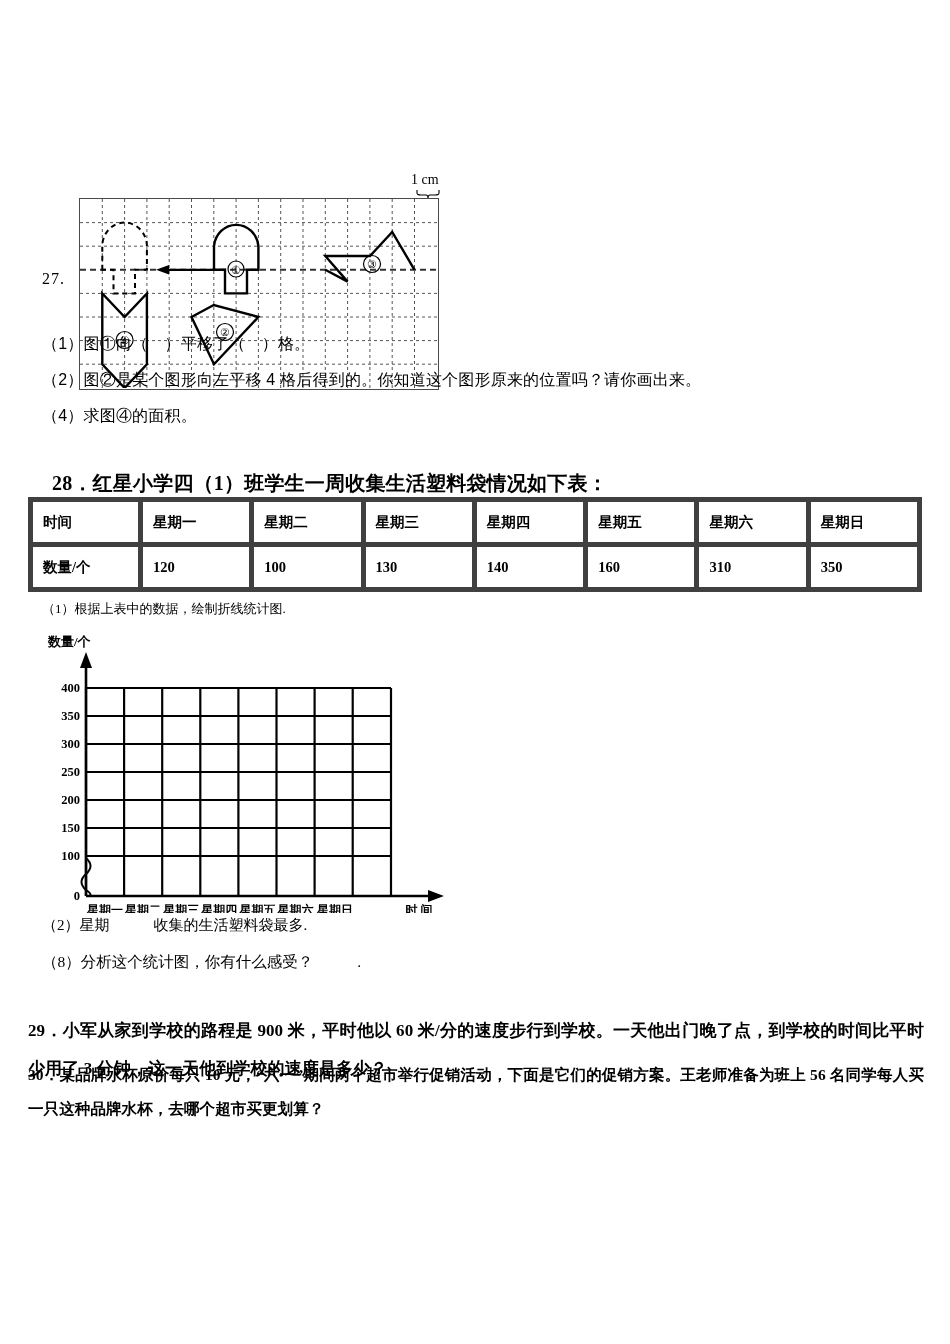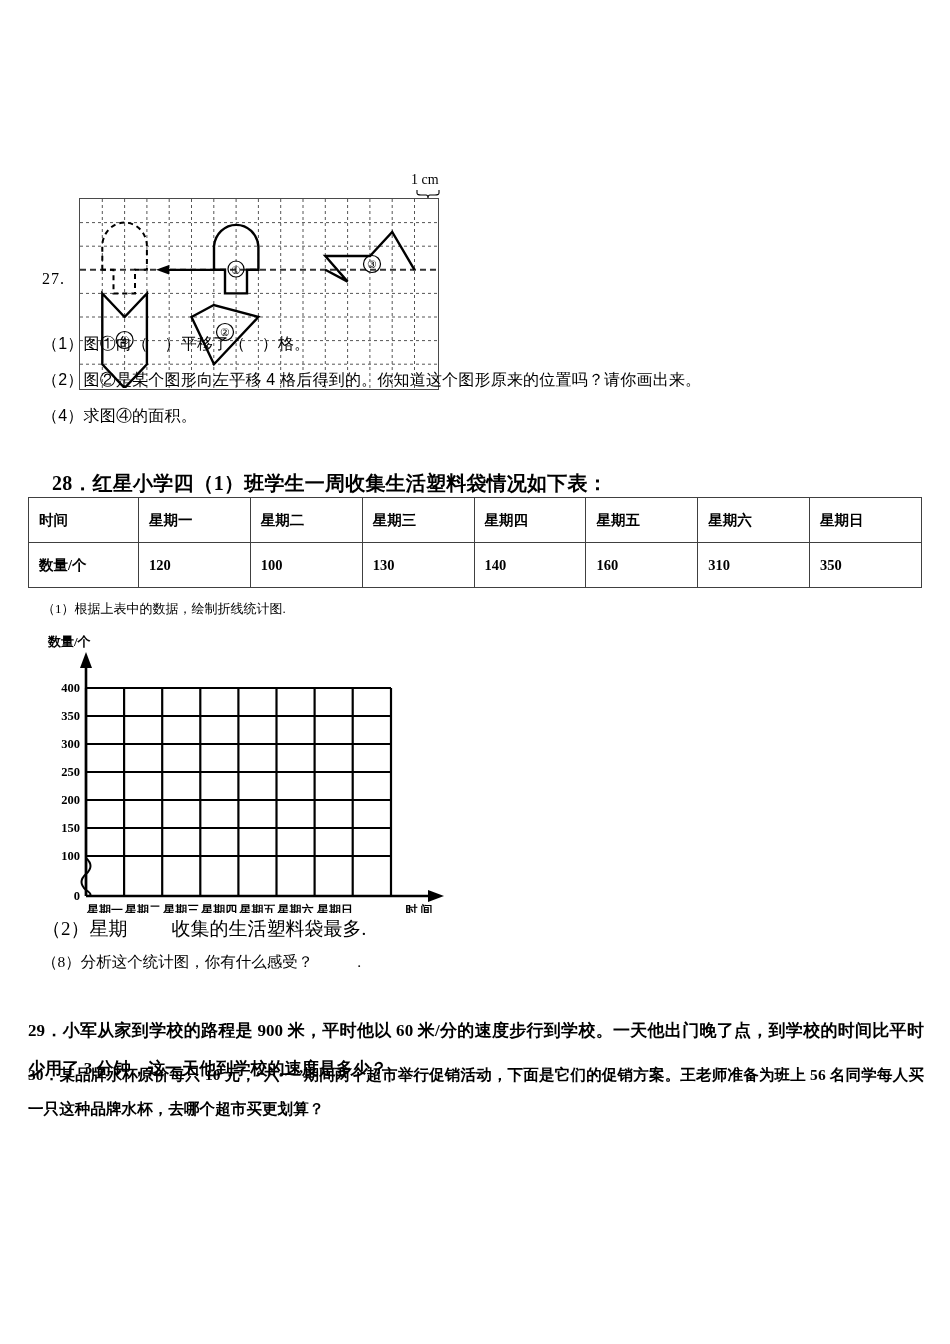--- a/index.html
+++ b/index.html
@@ -90,21 +90,21 @@
   }
   table.data-table {
     position: absolute;
     left: 28px;
     top: 497px;
     width: 894px;
     border-collapse: collapse;
     table-layout: fixed;
   }
   table.data-table td {
-    border: 1px solid #404040;
+    border: 5px solid #404040;
     height: 45px;
     padding: 0 10px;
     font-size: 14.5px;
     font-weight: bold;
     vertical-align: middle;
     font-family: "Liberation Serif", "DejaVu Serif", serif;
   }
   table.data-table td.first-col { width: 110px; }
 
   .q28-p1 {
@@ -122,21 +122,21 @@
     top: 628px;
     width: 460px;
     height: 285px;
   }
   .chart-wrap svg { display: block; }
 
   .q28-p2 {
     position: absolute;
     left: 42px;
     top: 916px;
-    font-size: 19px;
+    font-size: 15px;
     white-space: nowrap;
   }
   .q28-p3 {
     position: absolute;
     left: 42px;
     top: 952px;
     font-size: 15.5px;
     white-space: nowrap;
   }
 

